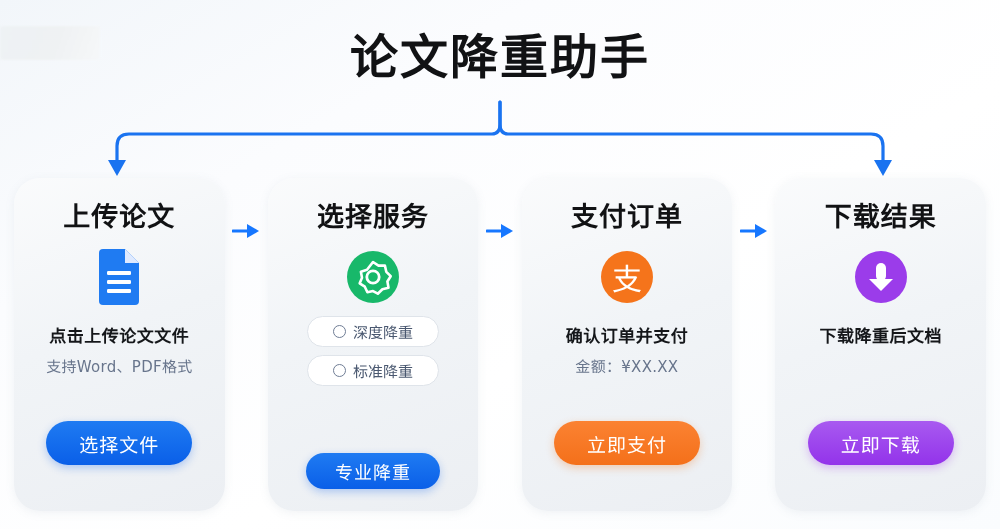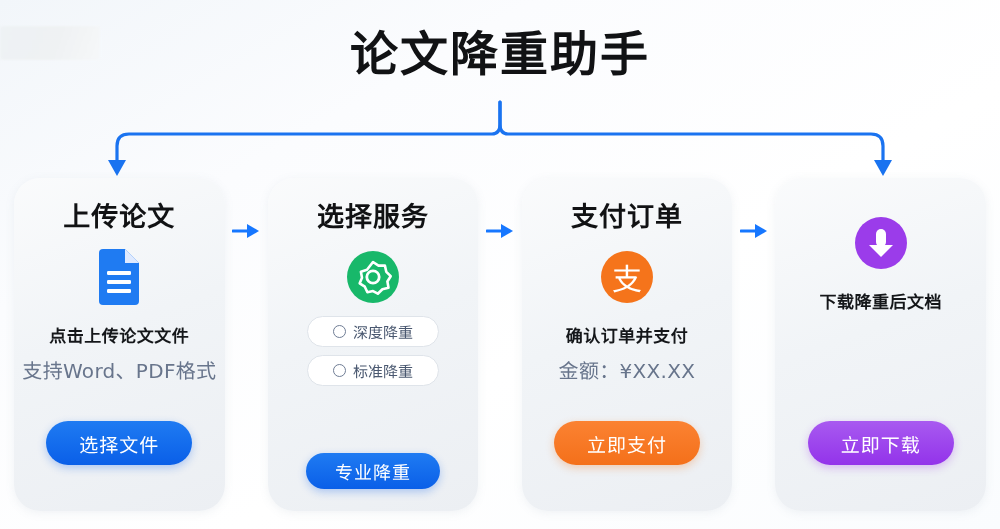--- a/index.html
+++ b/index.html
@@ -32,21 +32,21 @@
     position: absolute;
     left: 0;
     right: 0;
     top: 28px;
     text-align: center;
     font-size: 48px;
     line-height: 60px;
     font-weight: 700;
     color: #111214;
     letter-spacing: 2px;
-    font-family: Liberation Mono, monospace;
+    font-family: Liberation Serif, serif;
   }
 
   
   .bracket {
     position: absolute;
     left: 0;
     top: 100px;
     width: 1000px;
     height: 86px;
     pointer-events: none;
@@ -105,21 +105,21 @@
     margin-top: 16px;
     font-size: 17px;
     font-weight: 700;
     color: #15171a;
     letter-spacing: .5px;
     font-family: "DejaVu Sans", "Liberation Sans", sans-serif;
   }
 
   .card-sub {
     margin-top: 8px;
-    font-size: 20px;
+    font-size: 15px;
     color: #68758c;
     letter-spacing: .3px;
     font-family: "DejaVu Sans", "Liberation Sans", sans-serif;
   }
 
   .options {
     margin-top: 10px;
     display: flex;
     flex-direction: column;
     gap: 8px;
@@ -266,20 +266,21 @@
   </div>
 
   <div class="arrow-gap">
     <svg width="28" height="18" viewBox="0 0 28 18" xmlns="http://www.w3.org/2000/svg">
       <line x1="1" y1="9" x2="18" y2="9" stroke="#1677ff" stroke-width="3.2" stroke-linecap="round"></line>
       <polygon points="27,9 15,2 15,16" fill="#1677ff"></polygon>
     </svg>
   </div>
 
   <div class="card">
+    <div class="card-title">下载结果</div>
     <div class="icon-wrap">
       <svg width="52" height="52" viewBox="0 0 52 52" xmlns="http://www.w3.org/2000/svg">
         <circle cx="26" cy="26" r="26" fill="#9b3cea"></circle>
         <rect x="21" y="12" width="10" height="18" rx="5" fill="#ffffff"></rect>
         <path d="M14 28 L26 40 L38 28 Z" fill="#ffffff"></path>
       </svg>
     </div>
     <div class="card-desc">下载降重后文档</div>
     <button class="cta purple">立即下载</button>
   </div>

